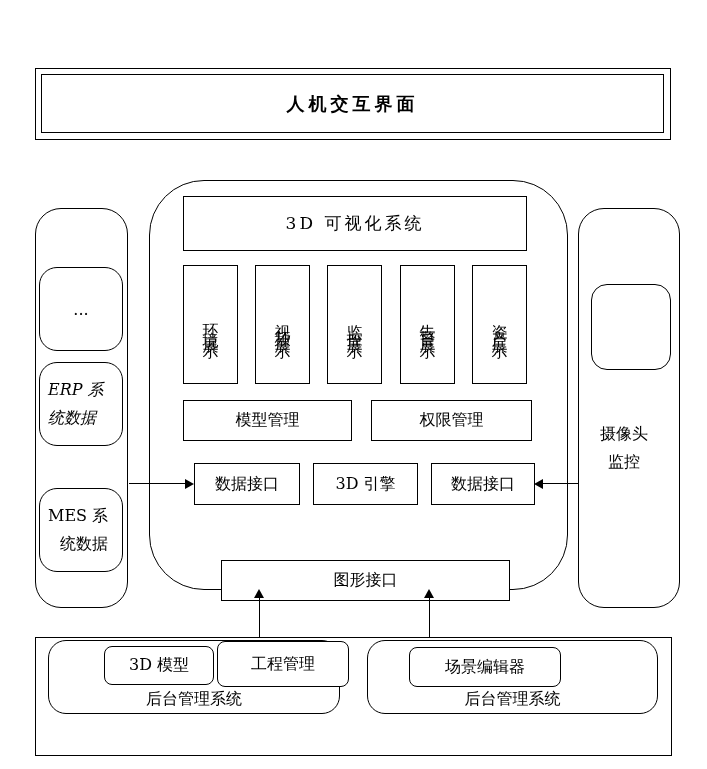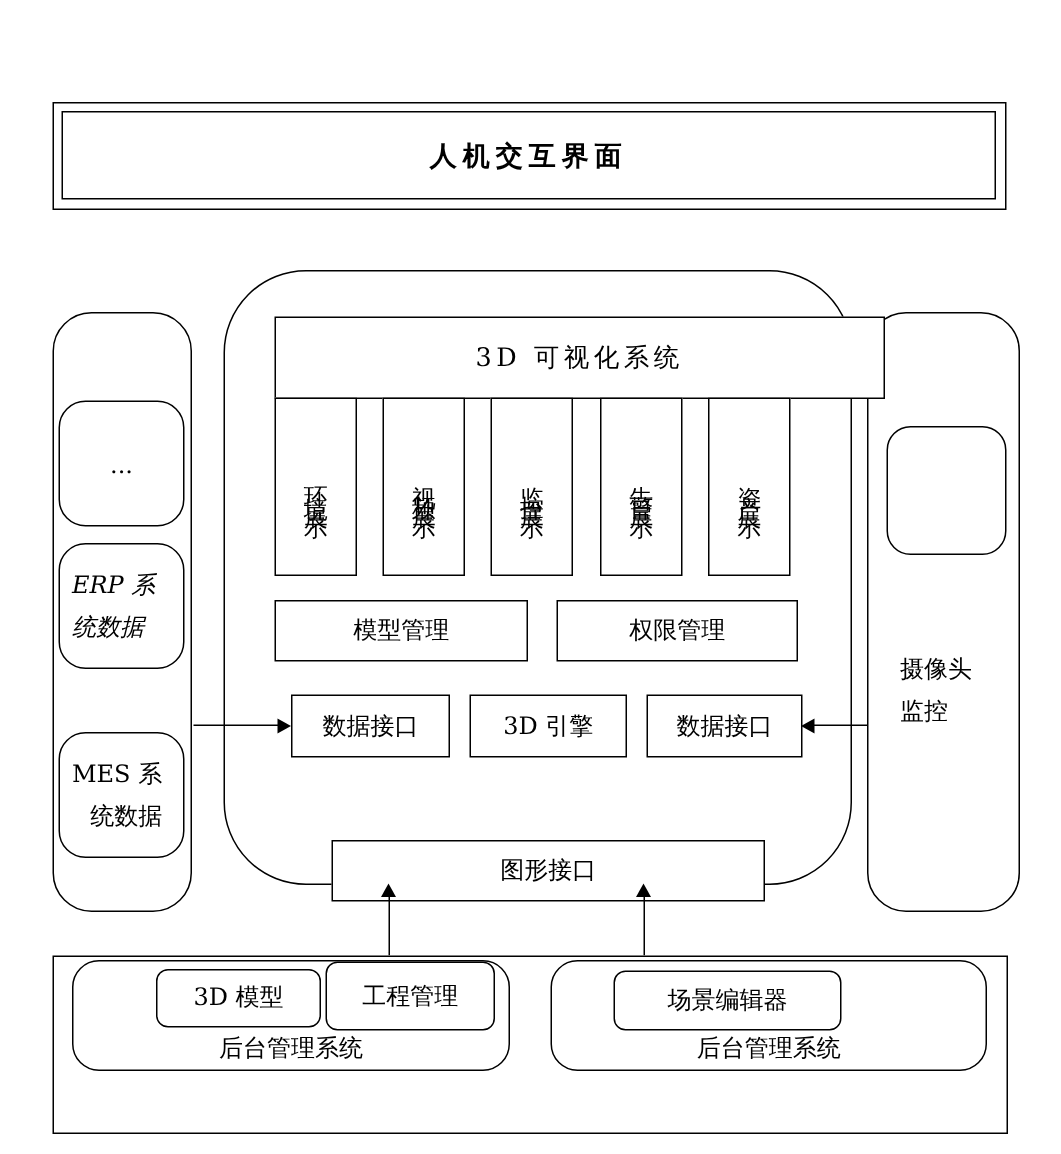--- a/index.html
+++ b/index.html
@@ -74,28 +74,28 @@
   </div>
   <div class="box rounded-sm thin noflex" style="left:39px;top:488px;width:84px;height:84px;border-radius:18px;">
     <div class="lines" style="left:8px;top:13px;text-align:right;">
       <div>MES 系</div>
       <div>统数据</div>
     </div>
   </div>
 
   <div class="box rounded-md noflex" style="left:578px;top:208px;width:102px;height:400px;"></div>
   <div class="box rounded-sm thin" style="left:591px;top:284px;width:80px;height:86px;"></div>
-  <div class="lines" style="left:600px;top:432px;">
+  <div class="lines" style="left:600px;top:420px;text-align:center;">
     <div>摄像头</div>
     <div>监控</div>
   </div>
 
   <div class="box rounded-lg noflex" style="left:149px;top:180px;width:419px;height:410px;"></div>
 
-  <div class="box" style="left:183px;top:211px;width:407px;height:55px;">
+  <div class="box" style="left:183px;top:196px;width:344px;height:55px;">
     <span class="title3d">3D 可视化系统</span>
   </div>
 
   <div class="box" style="left:183px;top:265px;width:55px;height:119px;">
     <span class="vspan">环境展示</span>
   </div>
   <div class="box" style="left:255px;top:265px;width:55px;height:119px;">
     <span class="vspan">视频展示</span>
   </div>
   <div class="box" style="left:327px;top:265px;width:55px;height:119px;">
@@ -149,21 +149,21 @@
     <div class="hline" style="left:343px;top:671px;width:15px;"></div>
     <div class="head-right" style="left:357px;top:666.5px;"></div>
   </div>
 
   <div class="box noflex" style="left:35px;top:637px;width:637px;height:119px;"></div>
 
   <div class="box rounded-sm noflex" style="left:48px;top:640px;width:292px;height:74px;border-radius:18px;"></div>
   <div class="box rounded-xs" style="left:104px;top:646px;width:110px;height:39px;">
     <span>3D 模型</span>
   </div>
-  <div class="box rounded-xs" style="left:217px;top:641px;width:113px;height:46px;text-align:right;">
+  <div class="box rounded-xs" style="left:217px;top:641px;width:132px;height:46px;text-align:right;">
     <span>工程管理</span>
   </div>
   <div class="sys-label" style="left:48px;top:689px;width:292px;">后台管理系统</div>
 
   <div class="box rounded-sm noflex" style="left:367px;top:640px;width:291px;height:74px;border-radius:18px;"></div>
   <div class="box rounded-xs" style="left:409px;top:647px;width:152px;height:40px;">
     <span>场景编辑器</span>
   </div>
   <div class="sys-label" style="left:367px;top:689px;width:291px;">后台管理系统</div>
 

